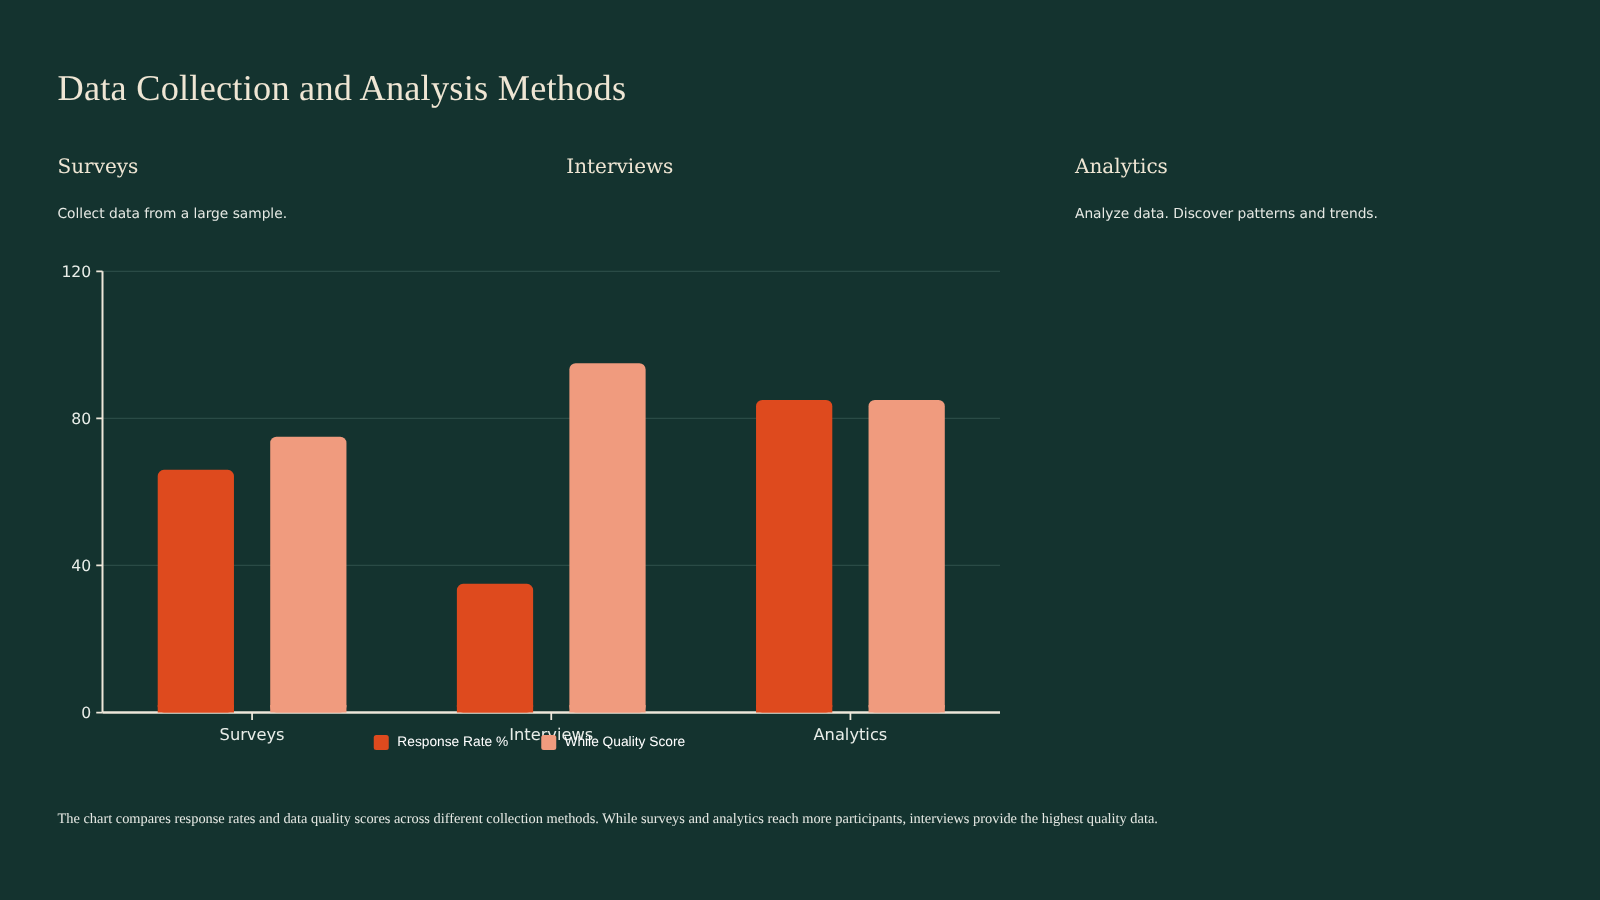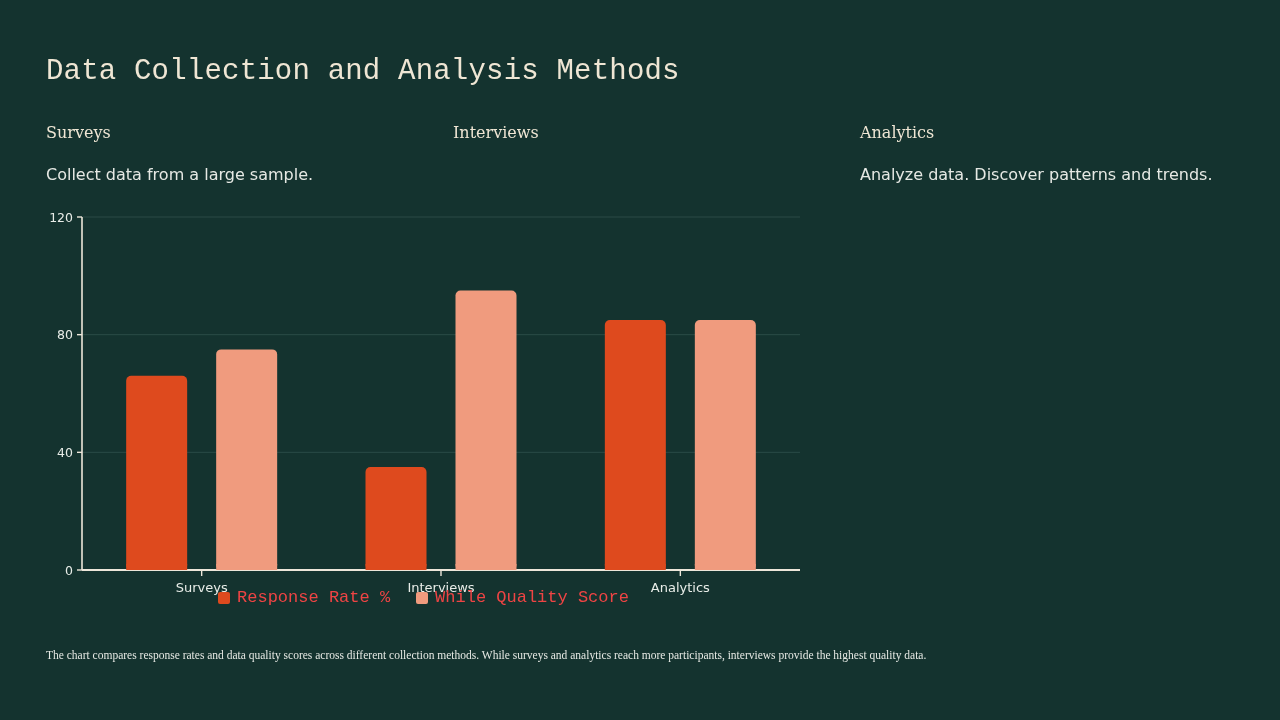--- a/index.html
+++ b/index.html
@@ -18,21 +18,21 @@
     width: 1280px;
     height: 720px;
     background: #14332F;
   }
 
   
   .slide-title {
     position: absolute;
     left: 46px;
     top: 55px;
-    font-family: Liberation Mono, monospace;
+    font-family: Liberation Serif, serif;
     font-size: 29px;
     font-weight: 400;
     color: #EFE6D4;
     letter-spacing: 0.2px;
     white-space: nowrap;
   }
 
   
   .columns {
     position: absolute;
@@ -49,21 +49,21 @@
   .col-heading {
     font-family: "DejaVu Serif", "Liberation Serif", serif;
     font-size: 16px;
     font-weight: 400;
     color: #EFE6D4;
     margin: 0 0 22px 0;
     line-height: 1.1;
   }
   .col-desc {
     font-family: "DejaVu Sans", "Liberation Sans", sans-serif;
-    font-size: 16px;
+    font-size: 11px;
     font-weight: 400;
     color: #E6E9E4;
     margin: 0;
     line-height: 1.35;
   }
 
   
   .chart-wrap {
     position: absolute;
     left: 46px;
@@ -101,23 +101,23 @@
     align-items: center;
     gap: 7px;
   }
   .legend-swatch {
     width: 12px;
     height: 12px;
     border-radius: 2px;
     display: inline-block;
   }
   .legend-label {
-    font-family: Liberation Mono, monospace;
-    font-size: 17px;
-    color: #ef4444;
+    font-family: Liberation Sans, sans-serif;
+    font-size: 11px;
+    color: #ffffff;
     white-space: nowrap;
   }
 
   
   .caption {
     position: absolute;
     left: 46px;
     top: 647px;
     width: 1190px;
     font-family: Liberation Serif, serif;

